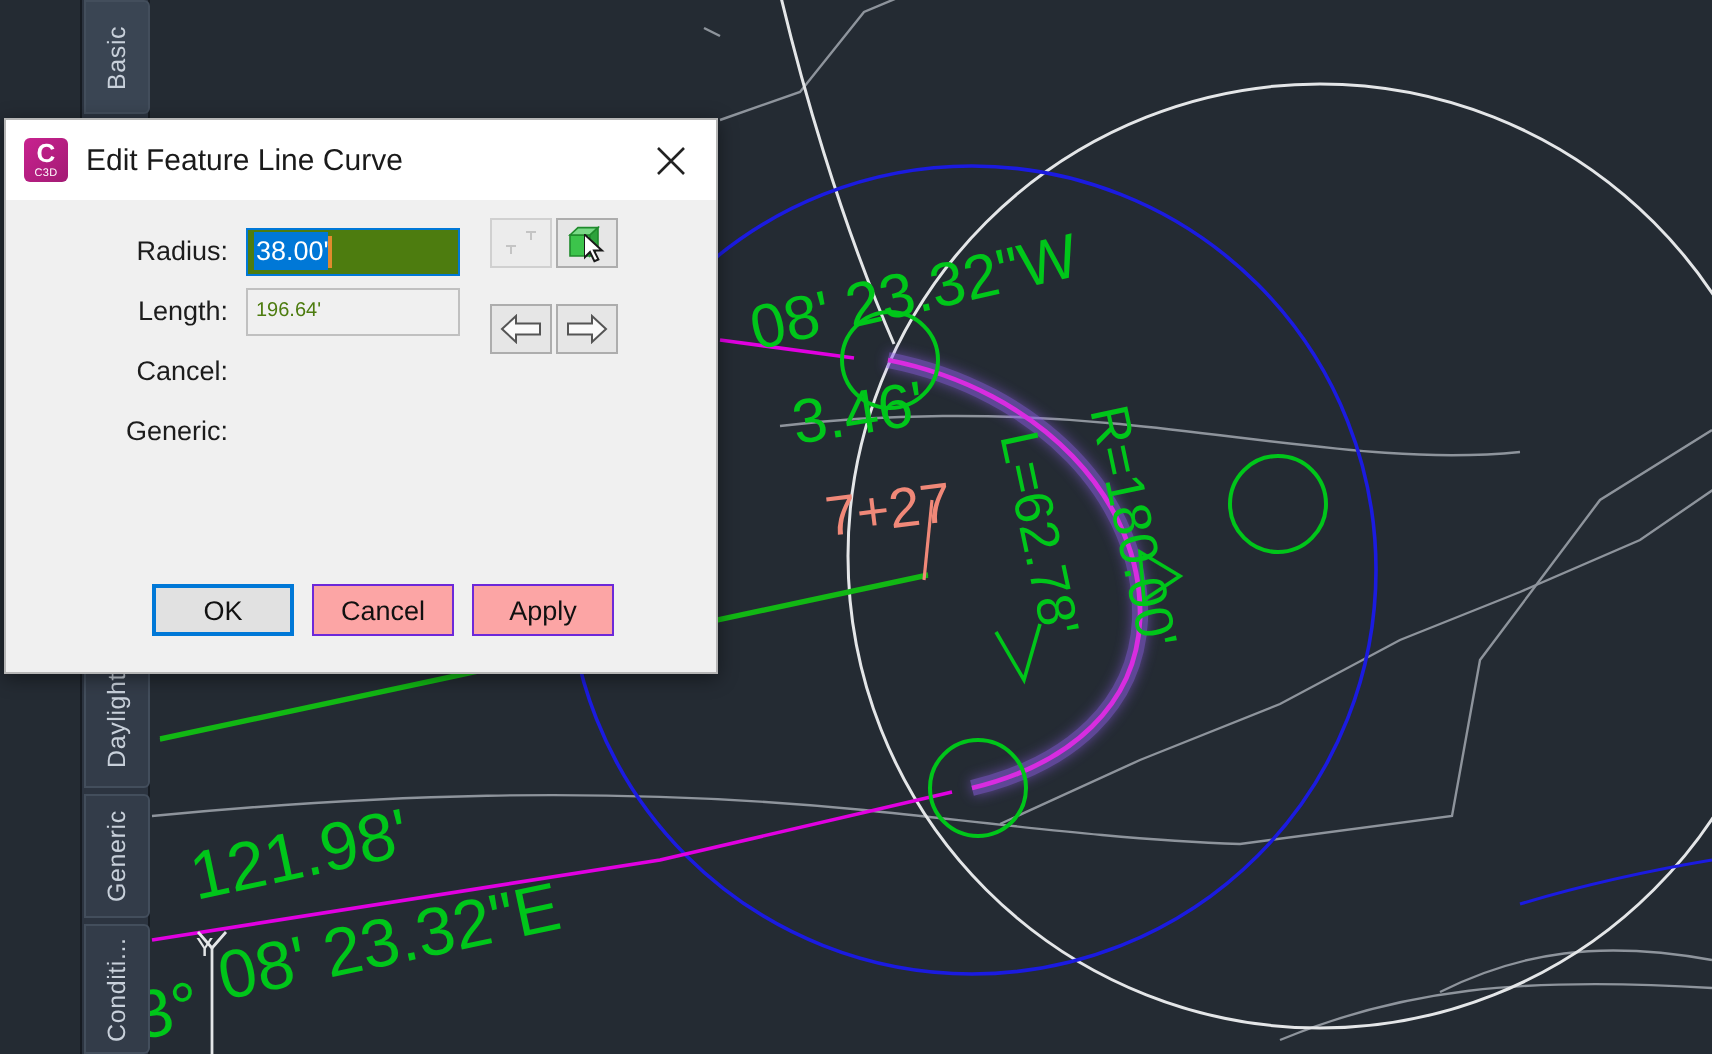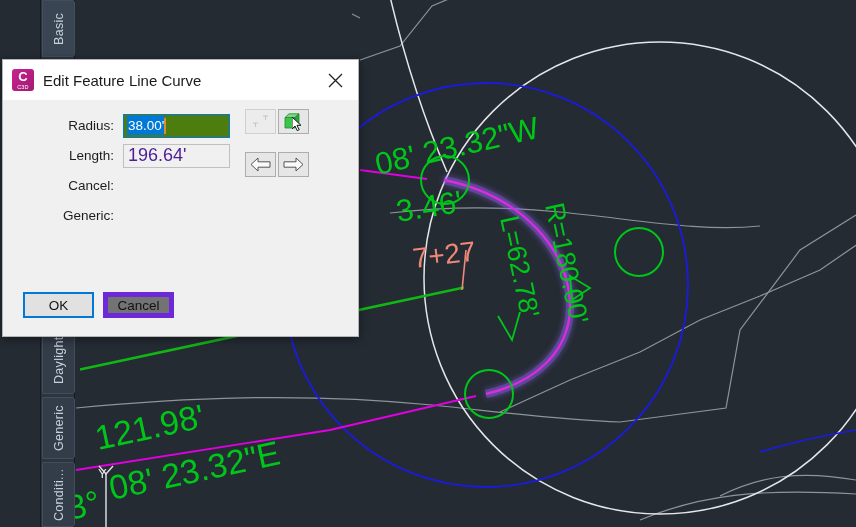--- a/index.html
+++ b/index.html
@@ -123,26 +123,26 @@
   }
   .field-label {
     width: 120px;
     text-align: right;
     padding-right: 9px;
     font-size: 13.5px;
     color: #1c1c1c;
   }
   .field-input {
     width: 107px; height: 24px;
-    font-size: 18px;
+    font-size: 10px;
     font-family: "Liberation Sans", sans-serif;
     padding: 0 4px;
     border: 1px solid #c0c0c0;
     background: #f0f0f0;
-    color: #4c1d95;
+    color: #4d7c0f;
     outline: none;
   }
   .sel-wrap {
     position: relative;
     width: 107px; height: 24px;
     border: 1px solid #0078d7;
     background: #4d7c0f;
     display: flex;
     align-items: center;
     padding: 0 3px;
@@ -183,27 +183,28 @@
   .cube-icon { position: relative; width: 19px; height: 17px; }
 
   
   #button-bar {
     position: absolute;
     left: 0; bottom: 18px;
     width: 357px;
     display: flex;
     padding-left: 20px;
     gap: 9px;
+    justify-content: center;
   }
   .dlg-button {
     width: 71px; height: 26px;
     font-size: 13.5px;
     font-family: "Liberation Sans", sans-serif;
-    background: #737373;
-    border: 5px solid #6d28d9;
+    background: #fca5a5;
+    border: 1px solid #6d28d9;
     color: #111;
     cursor: pointer;
   }
   .dlg-button.default {
     border: 2px solid #0078d7;
     background: #e1e1e1;
   }
 </style>
 </head>
 <body>
@@ -383,18 +384,19 @@
 
       <div class="side-btn" id="btn-next-curve">
         <svg width="21" height="15" viewBox="0 0 21 15">
           <polygon points="20,7.5 13,1 13,4.8 1,4.8 1,10.2 13,10.2 13,14" fill="#fafafa" stroke="#555" stroke-width="1"></polygon>
         </svg>
       </div>
 
       <div id="button-bar">
         <button class="dlg-button default">OK</button>
         <button class="dlg-button">Cancel</button>
+        <button class="dlg-button">Apply</button>
       </div>
 
     </div>
   </div>
 
 </div>
 
 </body></html>

